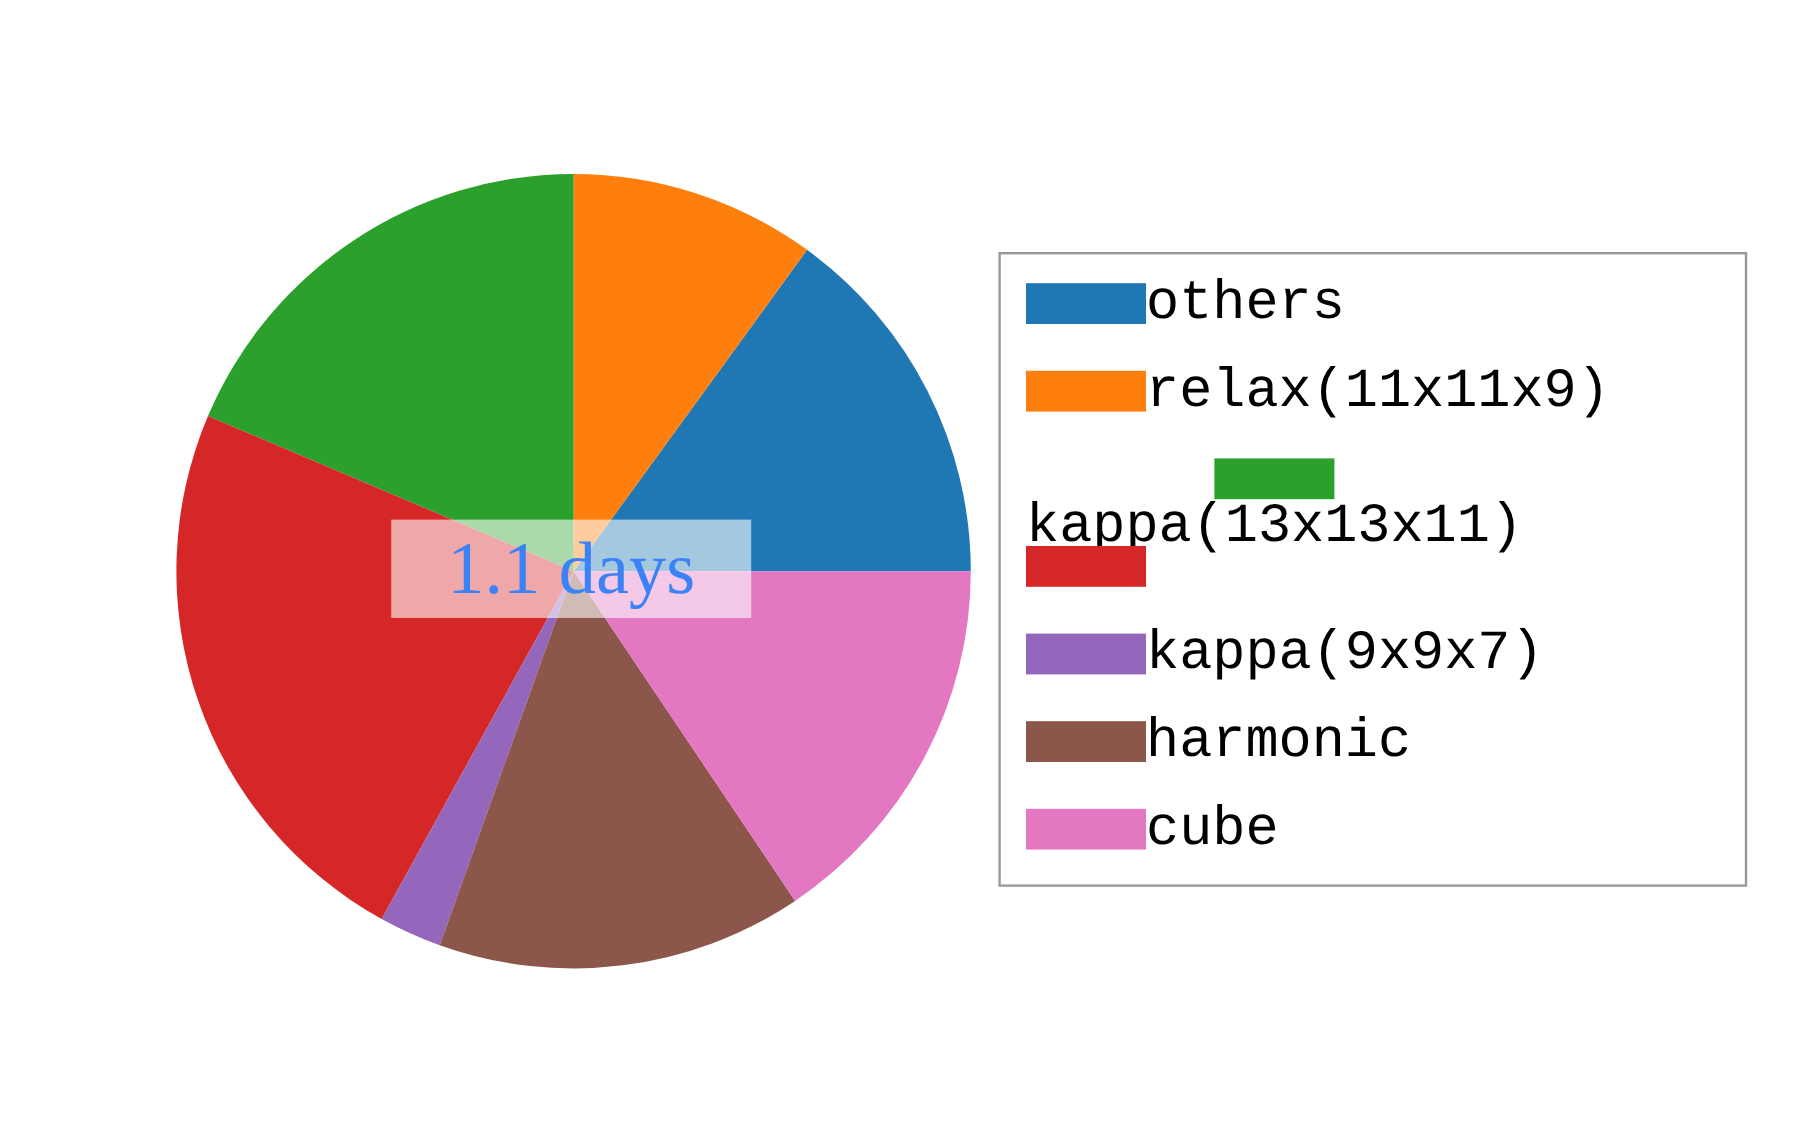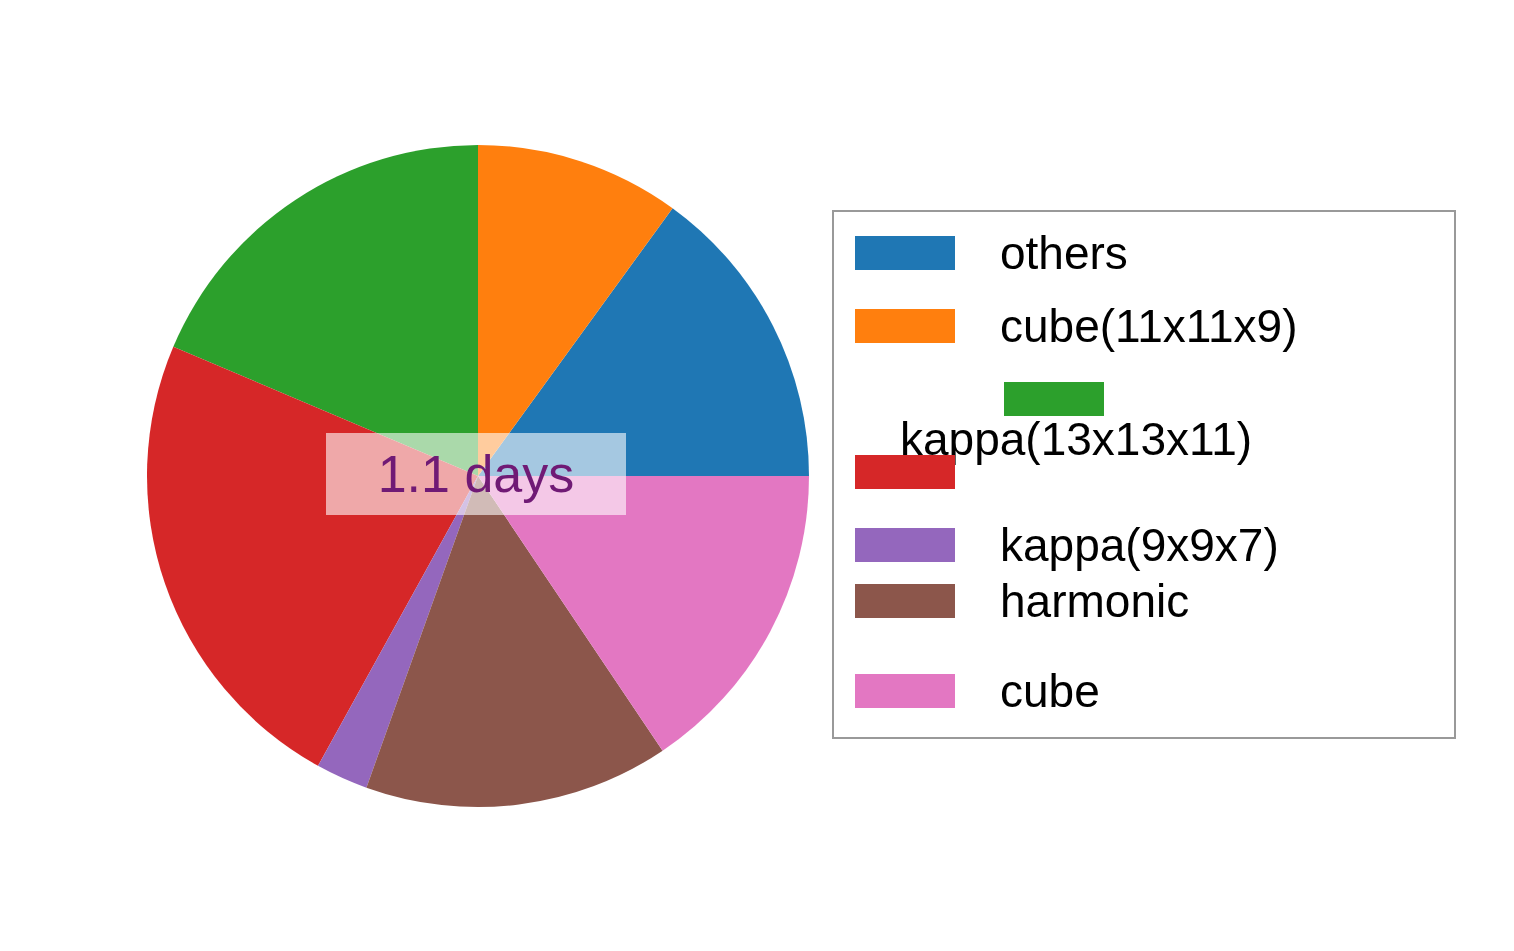--- a/index.html
+++ b/index.html
@@ -38,24 +38,24 @@
     top: 433px;
     width: 300px;
     height: 82px;
     background: rgba(255,255,255,0.60);
     display: flex;
     align-items: center;
     justify-content: center;
     pointer-events: none;
   }
   #center-label-text {
-    font-family: Liberation Sans, sans-serif;
-    font-size: 52px;
+    font-family: Liberation Serif, serif;
+    font-size: 62px;
     line-height: 62px;
-    color: #701a75;
+    color: #3b82f6;
     white-space: nowrap;
     letter-spacing: 0px;
   }
   
   #legend {
     position: absolute;
     left: 832px;
     top: 210px;
     width: 624px;
     height: 529px;
@@ -69,22 +69,21 @@
     height: 34px;
     display: flex;
     align-items: center;
   }
   .legend-swatch {
     width: 100px;
     height: 34px;
     flex: 0 0 auto;
   }
   .legend-label {
-    margin-left: 45px;
-    font-family: Liberation Sans, sans-serif;
+    font-family: Liberation Mono, monospace;
     font-size: 46px;
     line-height: 46px;
     color: #000000;
     white-space: nowrap;
   }
 </style>
 </head>
 <body>
 
 <div id="figure">
@@ -108,34 +107,34 @@
   </div>
 
   <div id="legend">
     <div id="legend-rows">
         <div class="legend-row" style="top: 24px;">
           <span class="legend-swatch" style="background: rgb(31, 119, 180);"></span>
           <span class="legend-label">others</span>
         </div>
         <div class="legend-row" style="top: 97px;">
           <span class="legend-swatch" style="background: rgb(255, 127, 14);"></span>
-          <span class="legend-label">cube(11x11x9)</span>
+          <span class="legend-label">relax(11x11x9)</span>
         </div>
         <div class="legend-row" style="top: 170px; flex-direction: column;">
           <span class="legend-swatch" style="background: rgb(44, 160, 44);"></span>
           <span class="legend-label">kappa(13x13x11)</span>
         </div>
         <div class="legend-row" style="top: 243px;">
           <span class="legend-swatch" style="background: rgb(214, 39, 40);"></span>
         </div>
         <div class="legend-row" style="top: 316px;">
           <span class="legend-swatch" style="background: rgb(148, 103, 189);"></span>
           <span class="legend-label">kappa(9x9x7)</span>
         </div>
-        <div class="legend-row" style="top: 372px;">
+        <div class="legend-row" style="top: 389px;">
           <span class="legend-swatch" style="background: rgb(140, 86, 75);"></span>
           <span class="legend-label">harmonic</span>
         </div>
         <div class="legend-row" style="top: 462px;">
           <span class="legend-swatch" style="background: rgb(227, 119, 194);"></span>
           <span class="legend-label">cube</span>
         </div>
       </div>
   </div>
 

